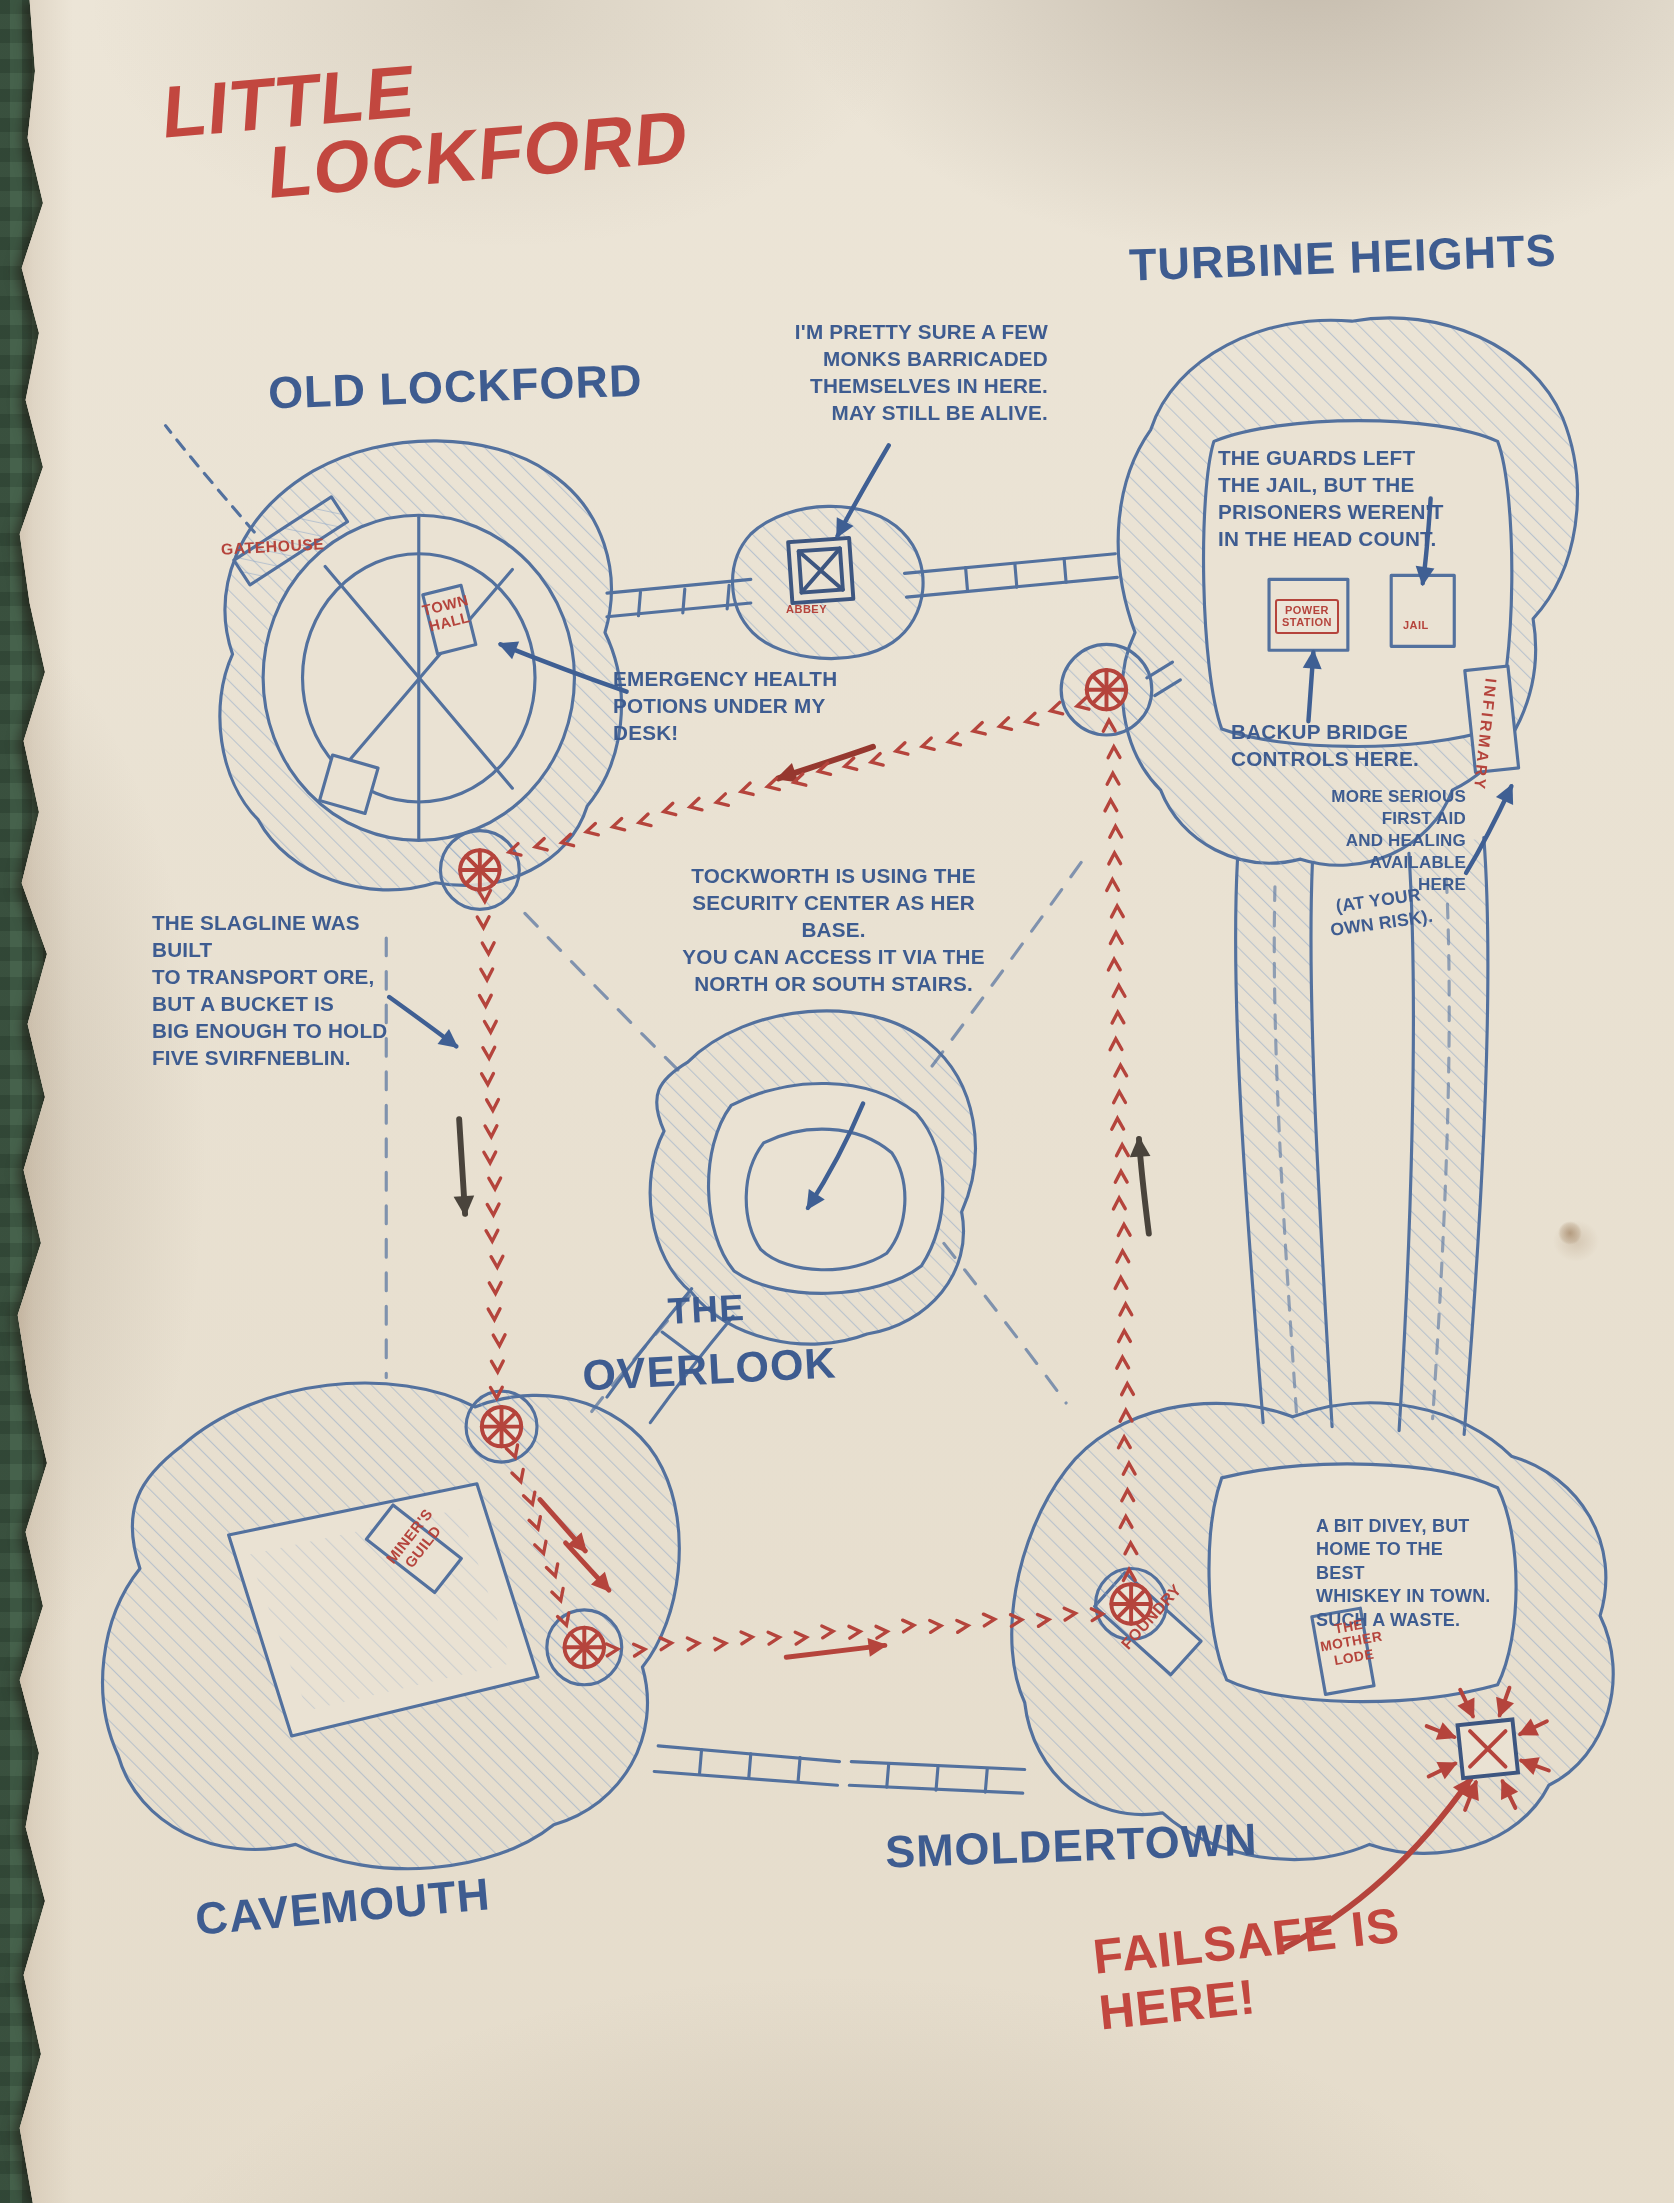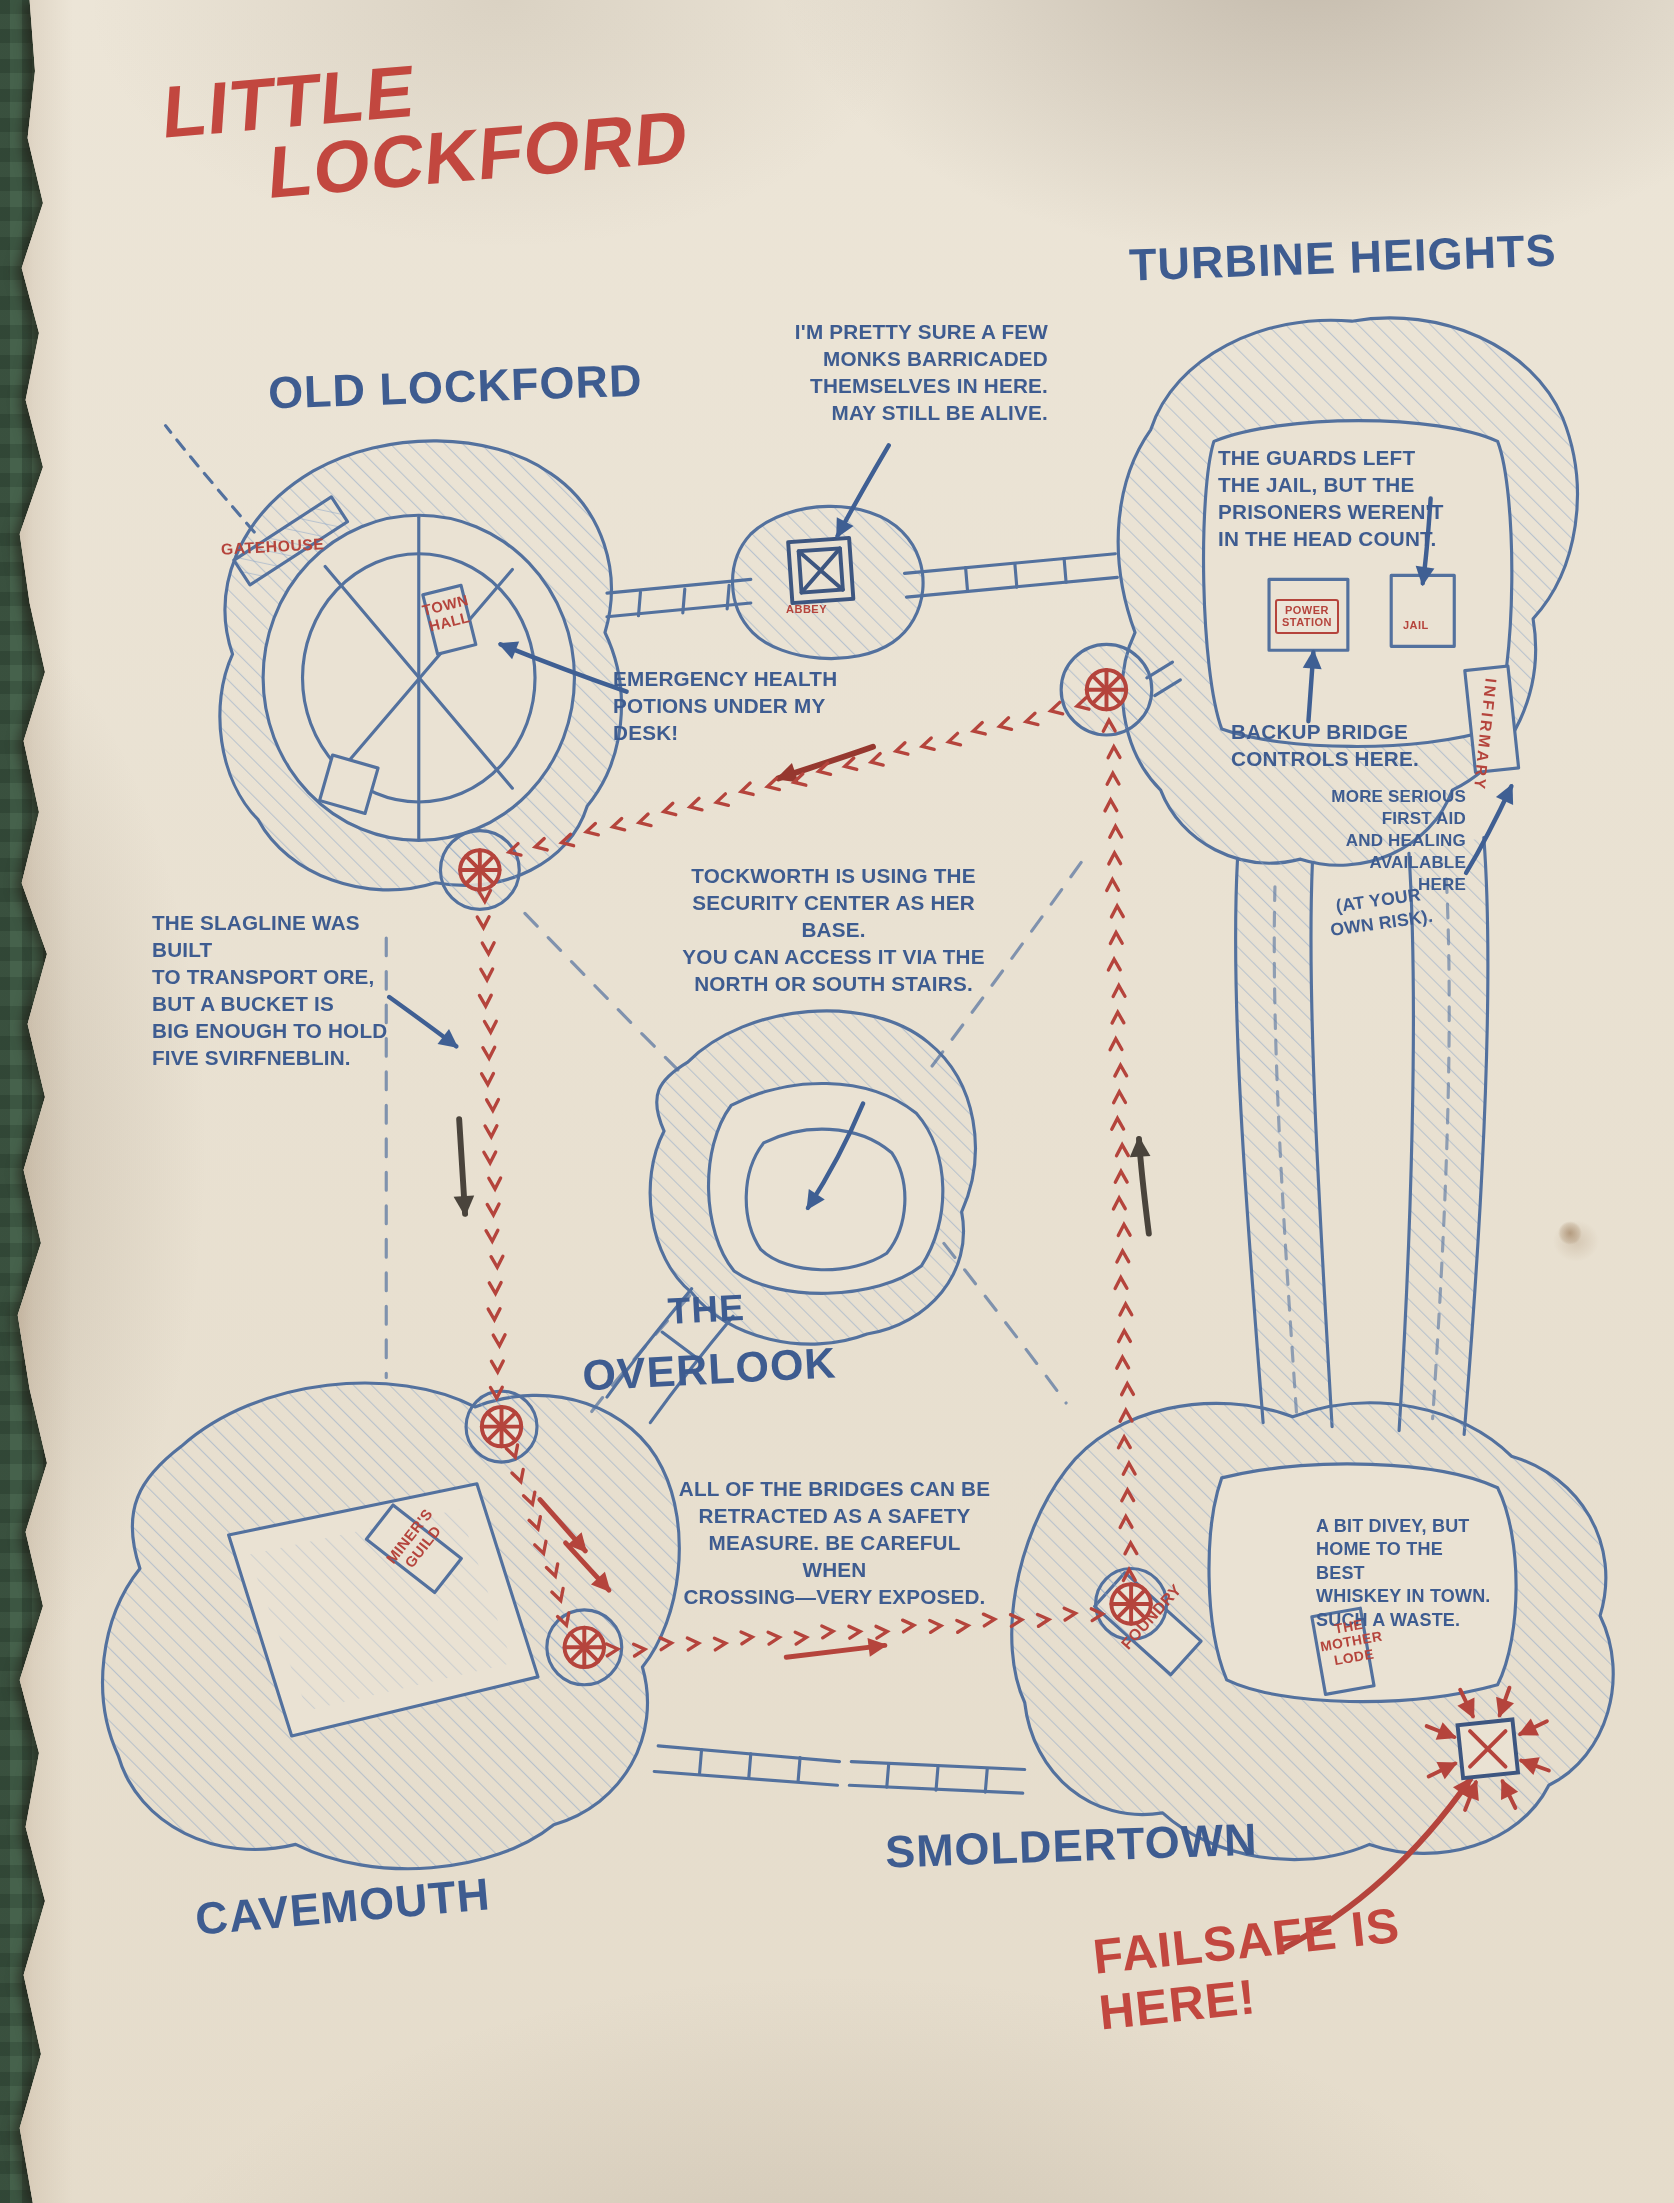--- a/index.html
+++ b/index.html
@@ -414,24 +414,20 @@
 OWN RISK).</div>
    <div class="note" id="note-slagline">THE SLAGLINE WAS BUILT
 TO TRANSPORT ORE,
 BUT A BUCKET IS
 BIG ENOUGH TO HOLD
 FIVE SVIRFNEBLIN.</div>
    <div class="note" id="note-tockworth">TOCKWORTH IS USING THE
 SECURITY CENTER AS HER BASE.
 YOU CAN ACCESS IT VIA THE
 NORTH OR SOUTH STAIRS.</div>
-   <div class="note" id="note-bridges">ALL OF THE BRIDGES CAN BE
-RETRACTED AS A SAFETY
-MEASURE. BE CAREFUL WHEN
-CROSSING—VERY EXPOSED.</div>
    <div class="note" id="note-divey">A BIT DIVEY, BUT
 HOME TO THE BEST
 WHISKEY IN TOWN.
 SUCH A WASTE.</div>
 
    <div class="loc" id="loc-gatehouse">GATEHOUSE</div>
    <div class="loc" id="loc-townhall">TOWN
 HALL</div>
    <div class="loc" id="loc-abbey">ABBEY</div>
    <div class="loc" id="loc-power">POWER

